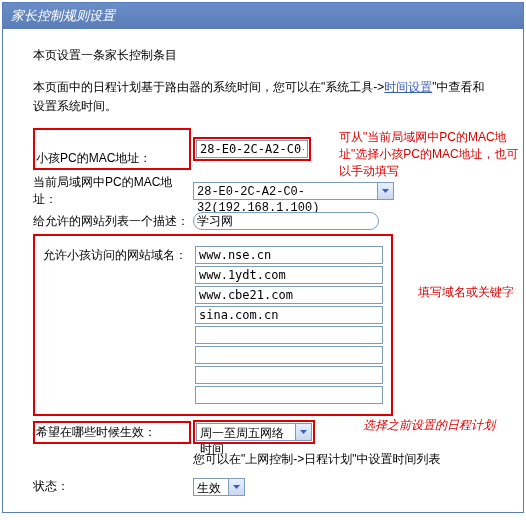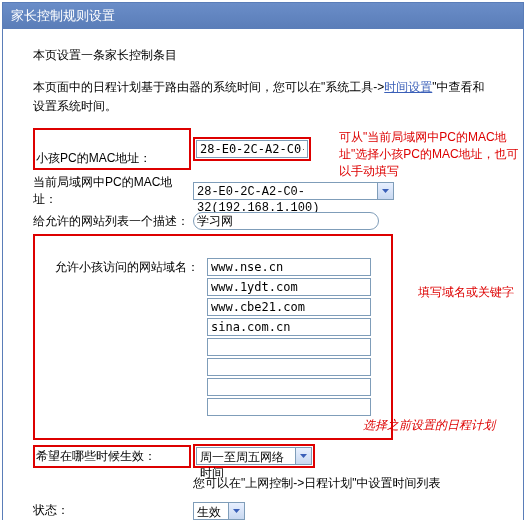--- a/index.html
+++ b/index.html
@@ -1,31 +1,31 @@
 <!DOCTYPE html>
 <html><head>
   <meta charset="utf-8">
   <style>
     * { box-sizing: border-box; margin: 0; padding: 0; }
     body { font-family: SimSun, "Microsoft YaHei", sans-serif; font-size: 12px; background: #fff; width: 526px; }
     .window { border: 1px solid #5a7db8; margin: 2px; }
-    .title-bar { background: linear-gradient(#6a8dc8, #5a7db8); color: #fff; padding: 4px 8px; font-size: 13px; }
+    .title-bar { background: linear-gradient(#6a8dc8, #5a7db8); color: #fff; padding: 4px 8px; font-size: 13px; font-style: italic; }
     .content { padding: 12px 30px 12px 30px; color: #000; position: relative; }
     .heading { margin: 6px 0 14px 0; font-size: 12px; }
     .desc { margin-bottom: 12px; line-height: 1.6; }
     .desc a { color: #3a5fb8; text-decoration: underline; cursor: pointer; }
     .row { display: flex; align-items: center; margin: 4px 0; }
     .label { width: 160px; flex-shrink: 0; }
     .input-txt { border: 1px solid #7f9db9; padding: 1px 3px; font-size: 12px; height: 18px; font-family: monospace; }
     .box-red { border: 2px solid #d00; padding: 1px; display: inline-block; }
     .annotation { color: #d00; position: absolute; font-size: 12px; line-height: 1.4; }
     .ann1 { left: 336px; top: 100px; width: 180px; }
     .ann2 { left: 415px; top: 255px; width: 100px; }
     .ann3 { left: 360px; top: 388px; width: 180px; font-style: italic; }
-    .domain-block { border: 2px solid #d00; padding: 20px; margin: 4px 0; width: 360px; }
+    .domain-block { border: 2px solid #d00; padding: 8px; margin: 4px 0; width: 360px; }
     .domain-row { display: flex; align-items: center; margin: 2px 0; }
     .domain-label { width: 152px; flex-shrink: 0; }
     .domain-input { width: 208px; }
     .btn { border: 1px solid #22c55e; background: #efefef; padding: 2px 10px; font-size: 12px; cursor: pointer; font-family: inherit; letter-spacing: 2px; }
     .btn-row { padding: 6px 10px; display: flex; gap: 8px; }
     .btn-red { border: 2px solid #d00; display: inline-block; padding: 1px; }
     .status-row { margin-top: 8px; }
     .sched-desc { margin: 6px 0 6px 160px; line-height: 1.6; }
     .outer { position: relative; padding-bottom: 18px; }
     .dropdown-btn { display: inline-flex; align-items: center; justify-content: center; width: 17px; height: 18px; border: 1px solid #7f9db9; background: linear-gradient(#e8f0ff,#c8d8f0); cursor: pointer; vertical-align: top; margin-left: -1px; }

